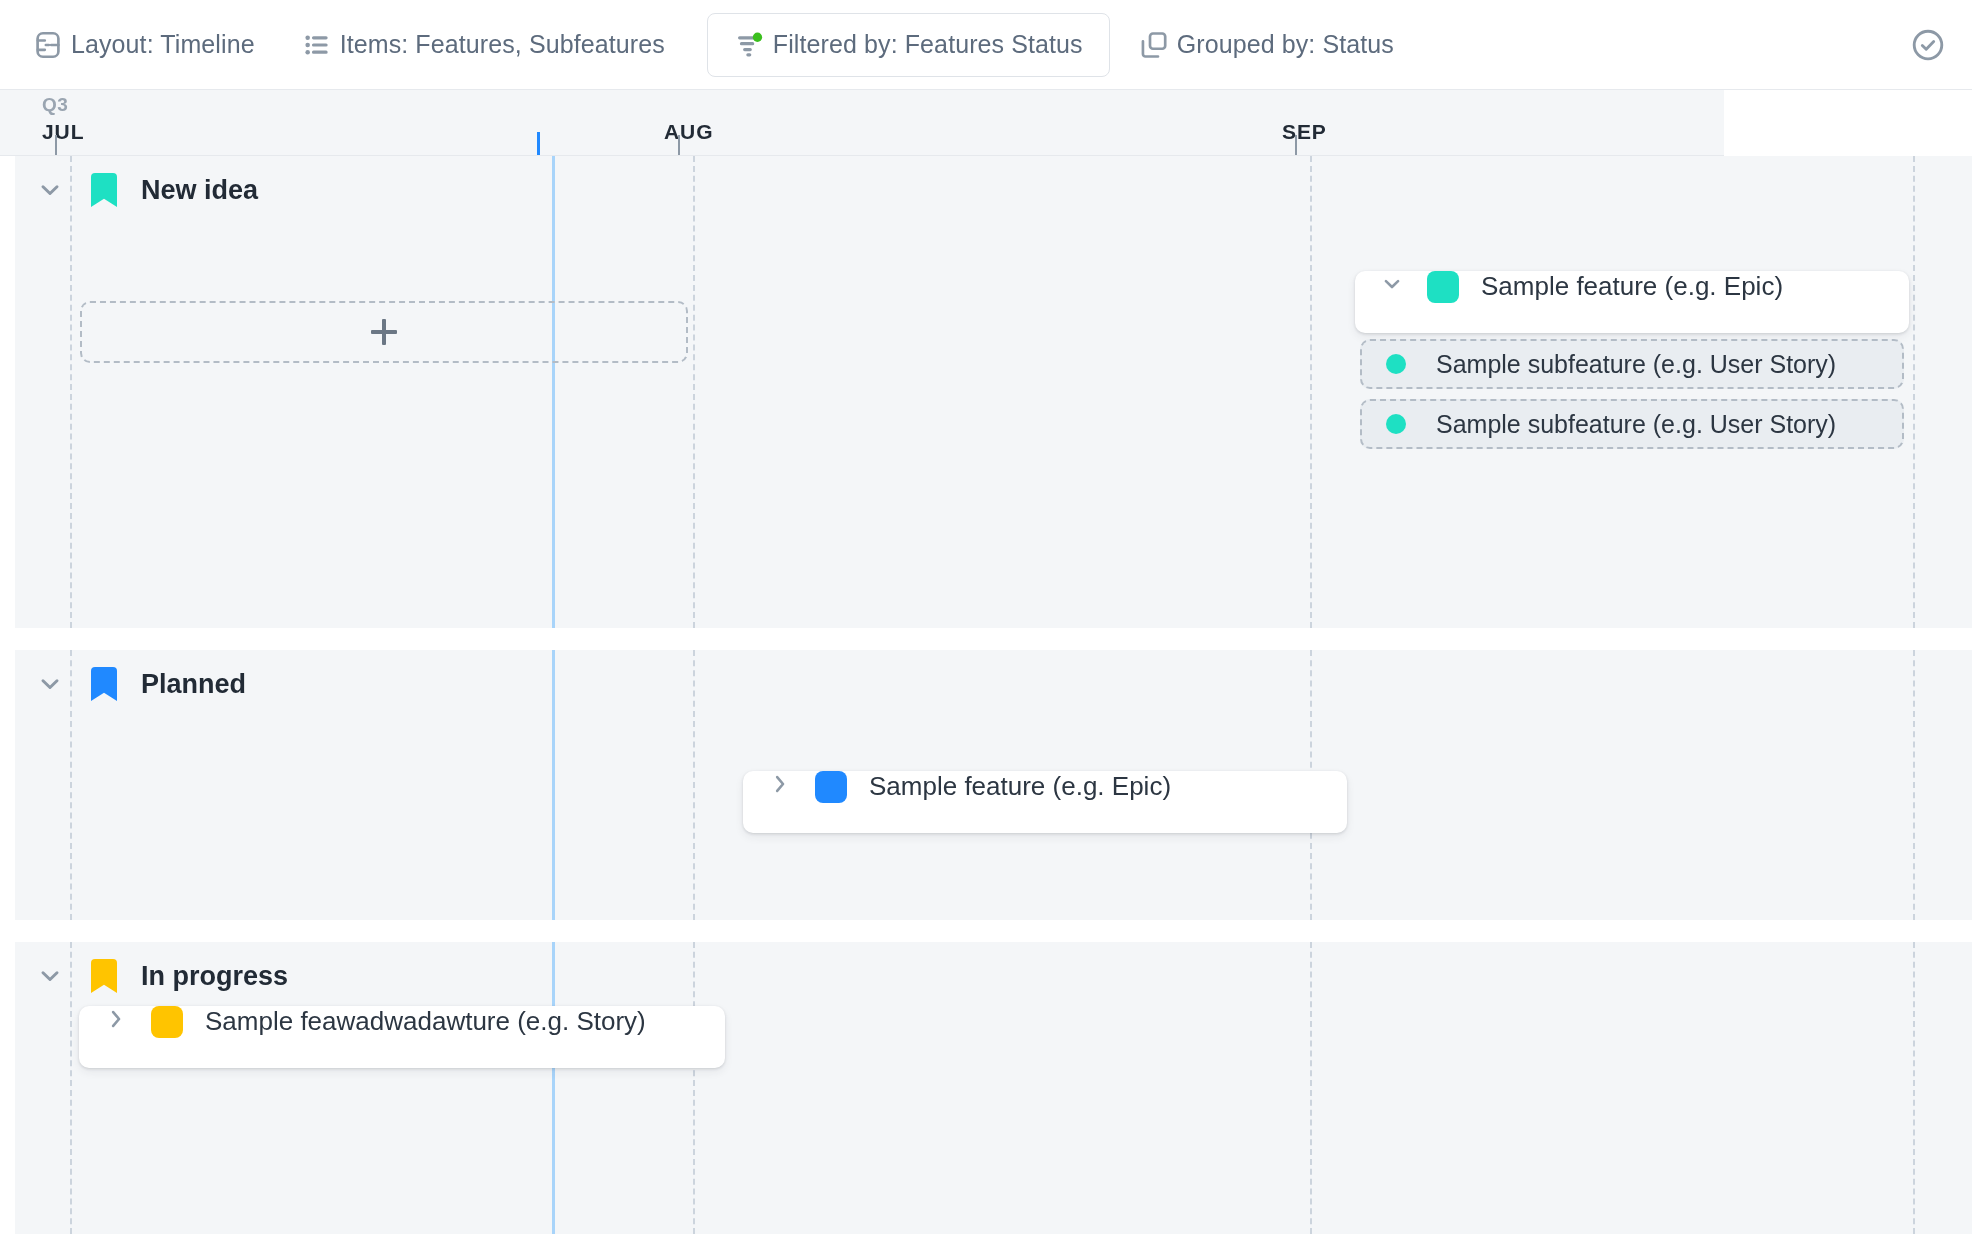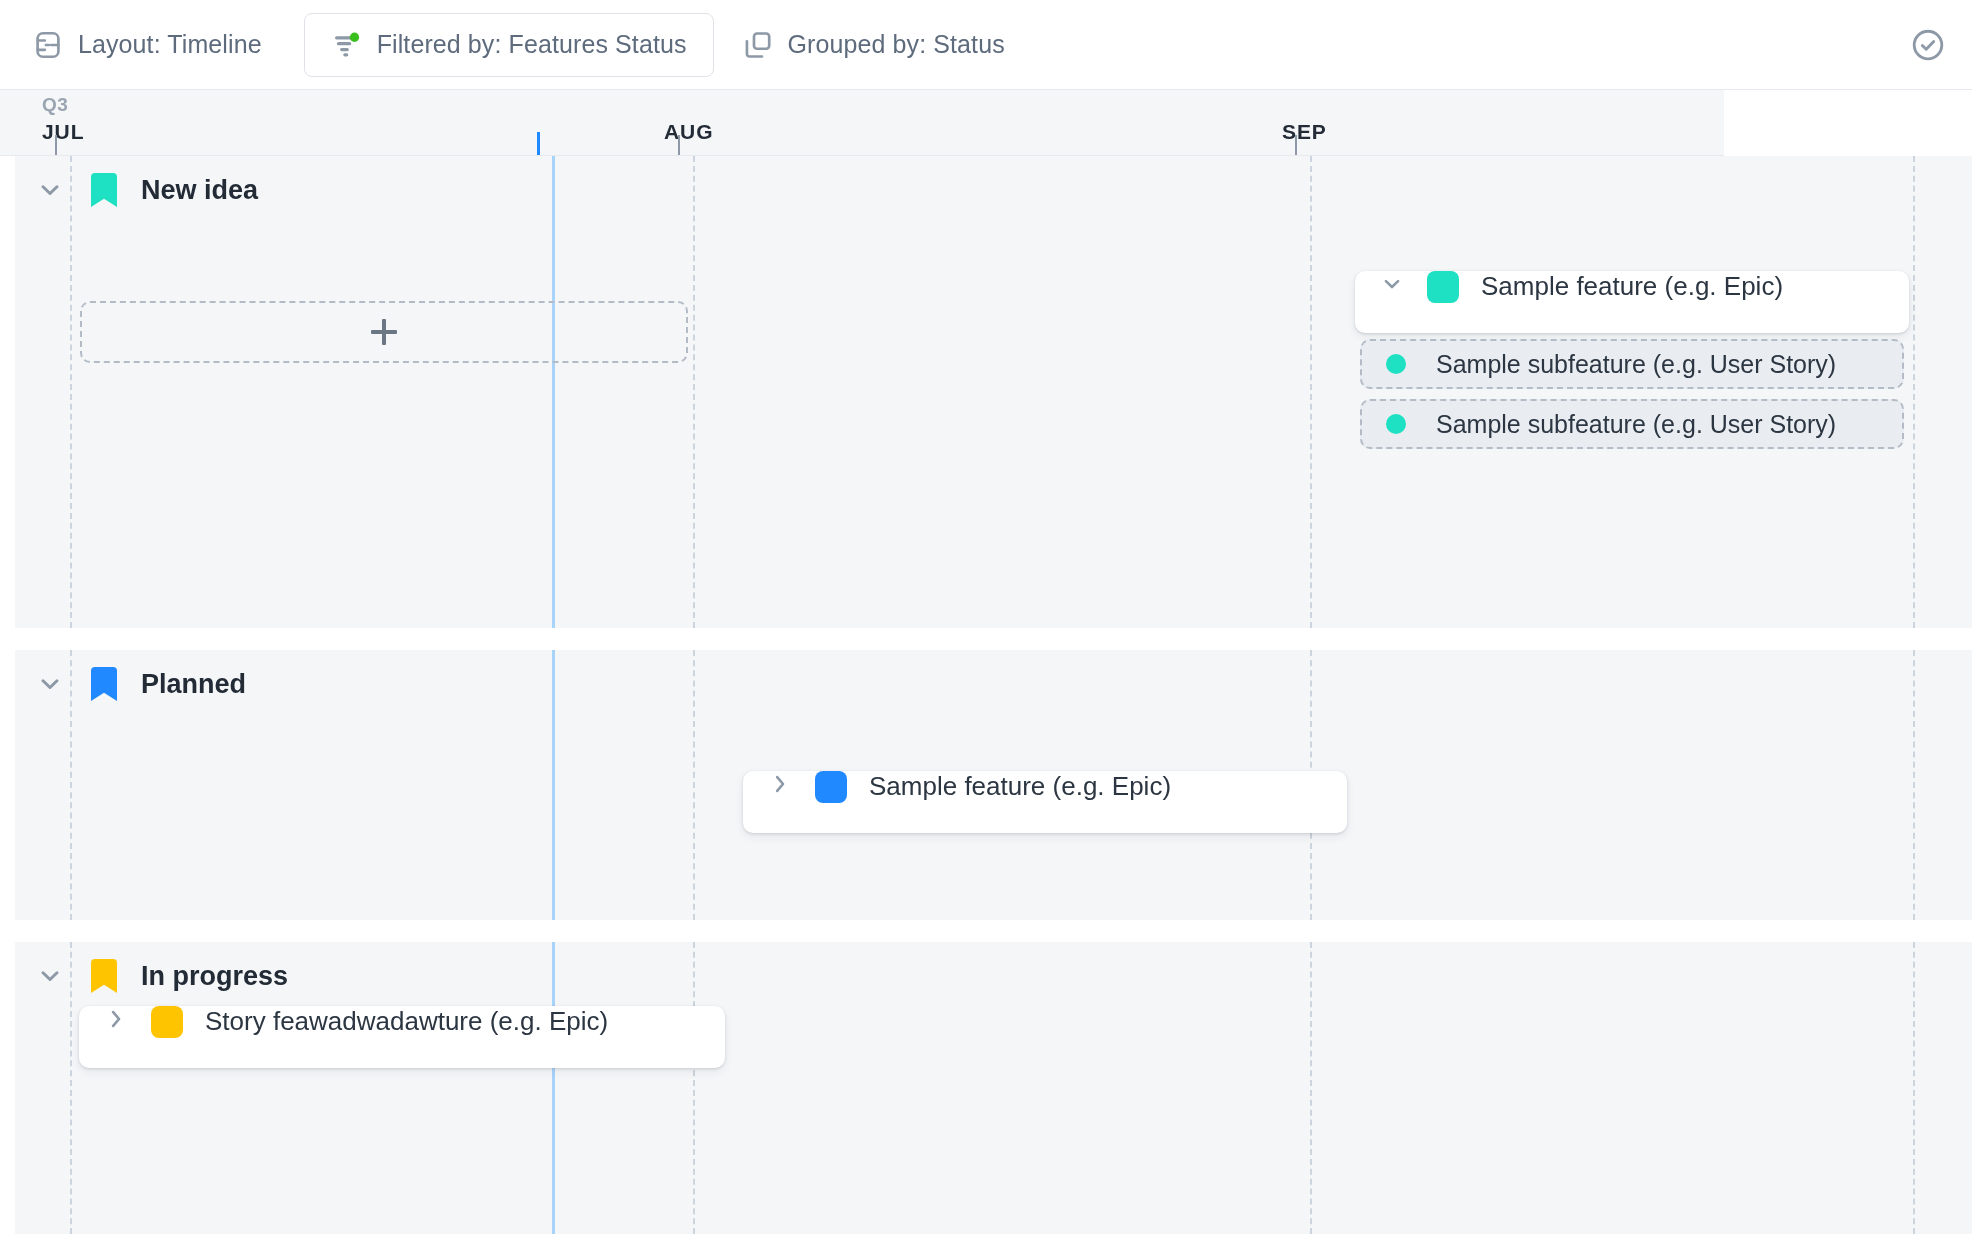--- a/index.html
+++ b/index.html
@@ -12,21 +12,21 @@
 
   
   .toolbar {
     position: absolute; left: 0; top: 0;
     width: 1972px; height: 90px;
     background: #ffffff;
     border-bottom: 1px solid #e6e9ed;
     display: flex; align-items: center;
   }
   .tb-item {
-    display: flex; align-items: center; gap: 14px;
+    display: flex; align-items: center; gap: 7px;
     height: 64px; padding: 0 18px;
     border-radius: 8px;
     cursor: pointer;
     margin-left: 10px;
     justify-content: center;
   }
   .tb-item:first-child { margin-left: 14px; }
   .tb-item.boxed { border: 1px solid #dfe3e8; margin-left: 24px; padding: 0 26px; }
   .tb-label {
     font-size: 25px; color: #5d6b7d; font-weight: 400;
@@ -155,20 +155,31 @@
 <div class="toolbar">
   <div id="toolbar-items" style="display:flex;align-items:center;">
       <div class="tb-item">
         <span class="tb-icon">
           <svg width="32" height="32" viewBox="0 0 24 24" fill="none">
         <rect x="4.2" y="3.2" width="15.6" height="17.6" rx="4" stroke="#8d99a6" stroke-width="2"></rect>
         <path d="M4.4 8.6h5.2M14.4 12h5.4M10.4 12h2.2M4.4 15.6h5.2" stroke="#8d99a6" stroke-width="2" stroke-linecap="round"></path>
       </svg>
         </span>
         <span class="tb-label">Layout: Timeline</span>
+      </div>
+      <div class="tb-item">
+        <span class="tb-icon">
+          <svg width="32" height="32" viewBox="0 0 24 24" fill="none">
+        <circle cx="5" cy="6.6" r="1.7" fill="#8d99a6"></circle>
+        <circle cx="5" cy="12" r="1.7" fill="#8d99a6"></circle>
+        <circle cx="5" cy="17.4" r="1.7" fill="#8d99a6"></circle>
+        <path d="M9.4 6.6h9.4M9.4 12h9.4M9.4 17.4h9.4" stroke="#8d99a6" stroke-width="2.4" stroke-linecap="round"></path>
+      </svg>
+        </span>
+        <span class="tb-label">Items: Features, Subfeatures</span>
       </div>
       <div class="tb-item boxed">
         <span class="tb-icon">
           <svg width="32" height="32" viewBox="0 0 24 24" fill="none">
         <path d="M4.2 6.6h11M5.6 11h8.4M8 15.4h4.2M10.4 19.4h1.4" stroke="#8d99a6" stroke-width="2.4" stroke-linecap="round"></path>
         <circle cx="17.6" cy="6.2" r="3.5" fill="#3bbf1e"></circle>
       </svg>
         </span>
         <span class="tb-label">Filtered by: Features Status</span>
       </div>
@@ -282,16 +293,16 @@
       <span class="bookmark" style="background:#ffc400"></span>
       <span class="g-name">In progress</span>
     </div>
       <div class="fcard" style="left:64px;top:64px;width:646px">
         <span class="f-chev">
           <svg width="100%" height="100%" viewBox="0 0 24 24" fill="none">
         <path d="M9.4 5.6l5.4 6.4-5.4 6.4" stroke="#8d99a6" stroke-width="2.4" stroke-linecap="round" stroke-linejoin="round"></path>
           </svg>
         </span>
         <span class="swatch" style="background:#ffc400"></span>
-        <span class="f-name">Story feawadwadawture (e.g. Epic)</span>
+        <span class="f-name">Sample feawadwadawture (e.g. Story)</span>
       </div>
     </div>
   </div>
 
 </body></html>

